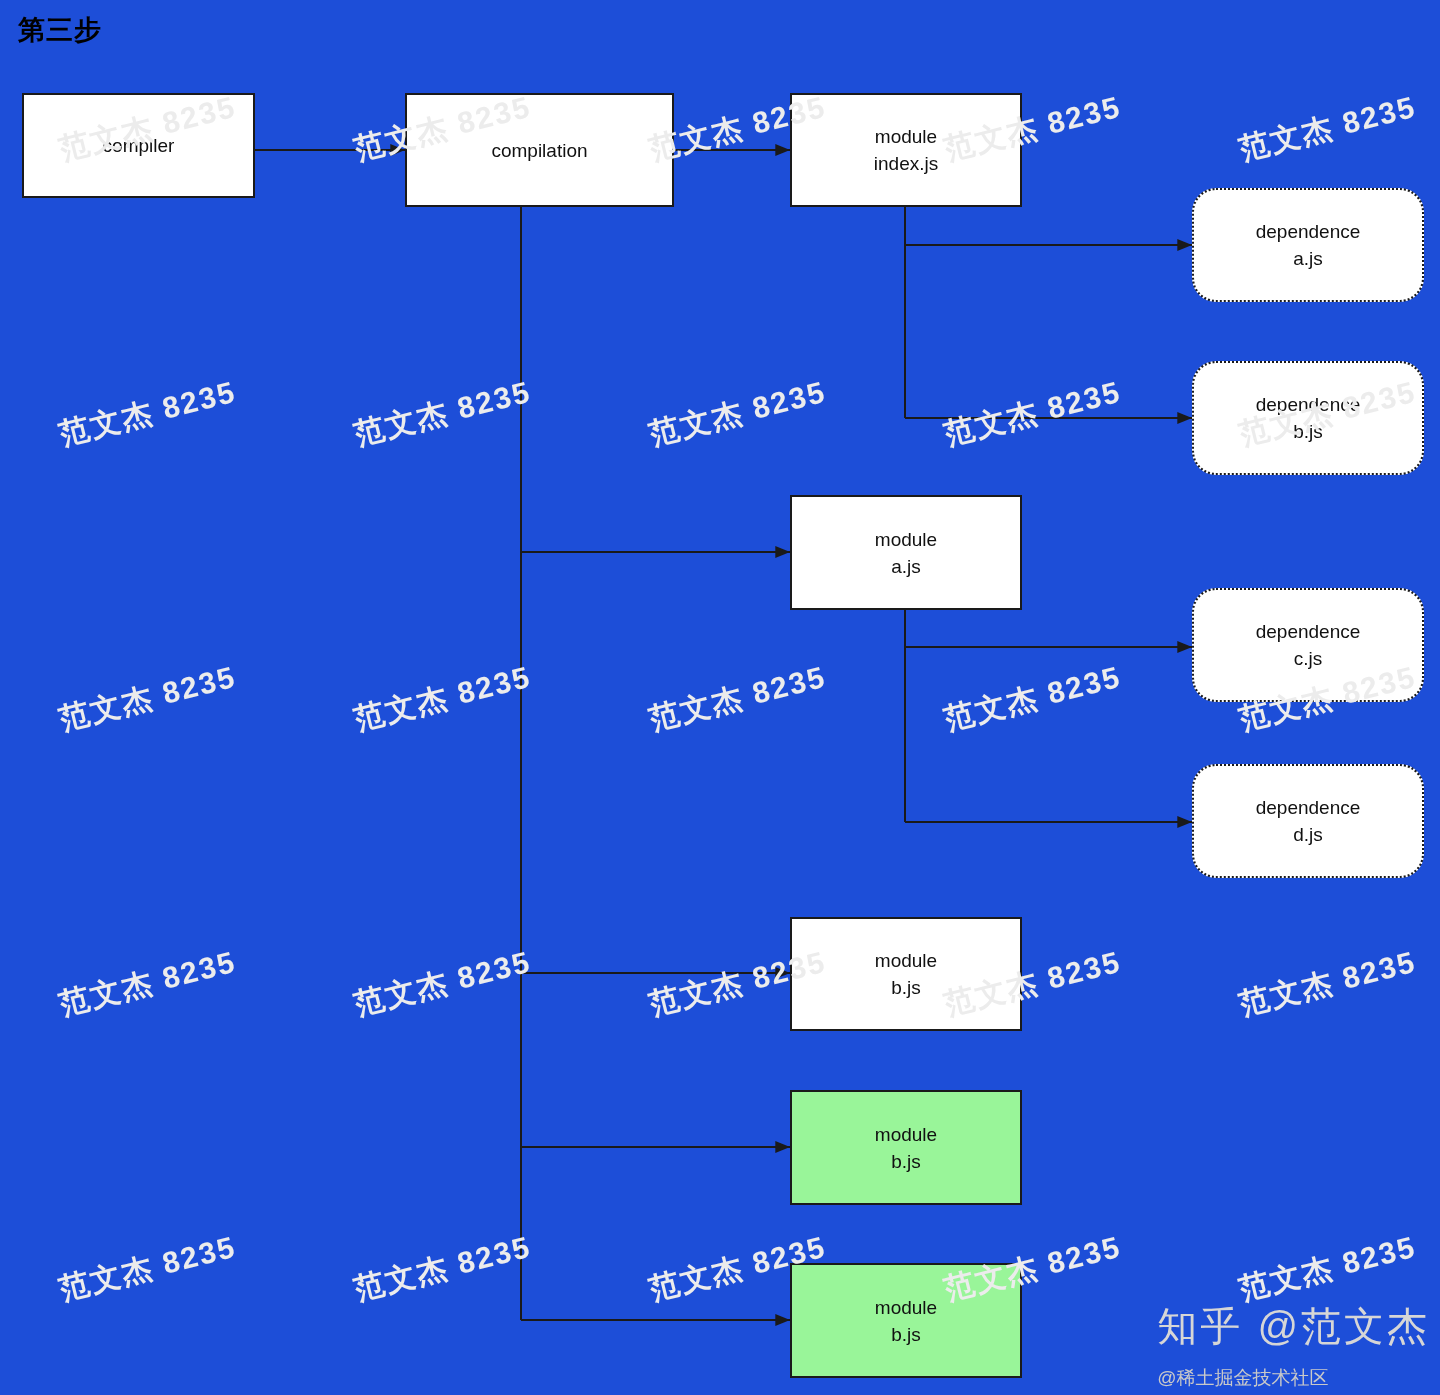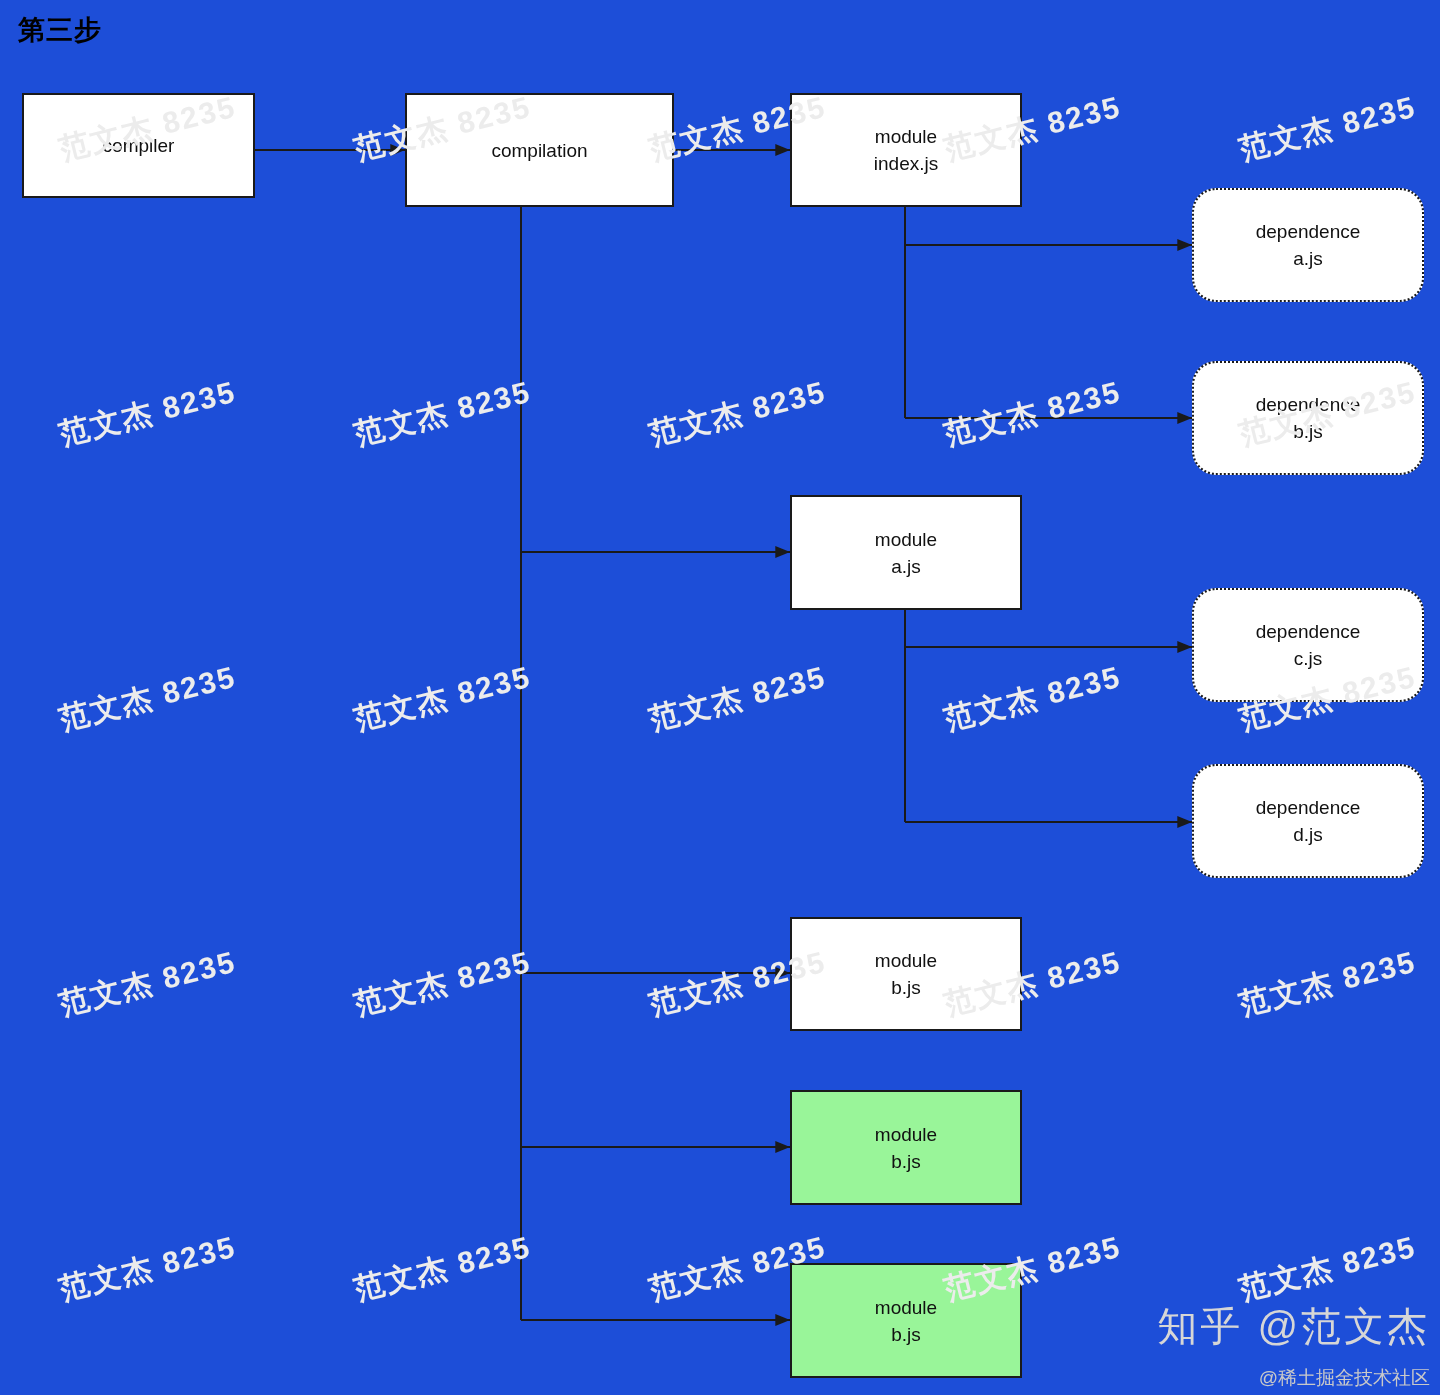--- a/index.html
+++ b/index.html
@@ -20,21 +20,21 @@
     display:flex;flex-direction:column;align-items:center;justify-content:center;
     text-align:center;font-size:19px;line-height:27px;color:#111;
   }
   .node.dotted{border-style:dotted;border-radius:24px;}
   .node.green{background:var(--highlight,#99f599);}
   .wm-layer{position:absolute;left:0;top:0;width:100%;height:100%;z-index:5;pointer-events:none;}
   .wm{
     position:absolute;color:var(--wmcolor,#ececec);font-size:30px;white-space:nowrap;
     transform:rotate(-14deg);transform-origin:left center;letter-spacing:2px;font-weight:700;
   }
-  .credits{position:absolute;right:10px;bottom:4px;z-index:6;text-align:right;}
+  .credits{position:absolute;right:10px;bottom:4px;z-index:6;text-align:left;}
   .credit-main{font-size:40px;color:#d6d6d6;letter-spacing:3px;line-height:1.1;}
   .credit-sub{font-size:19px;color:#c9c9c9;margin-top:17px;}
 </style>
 </head>
 <body>
 
 <div class="stage">
 
   <div class="title">第三步</div>
 

